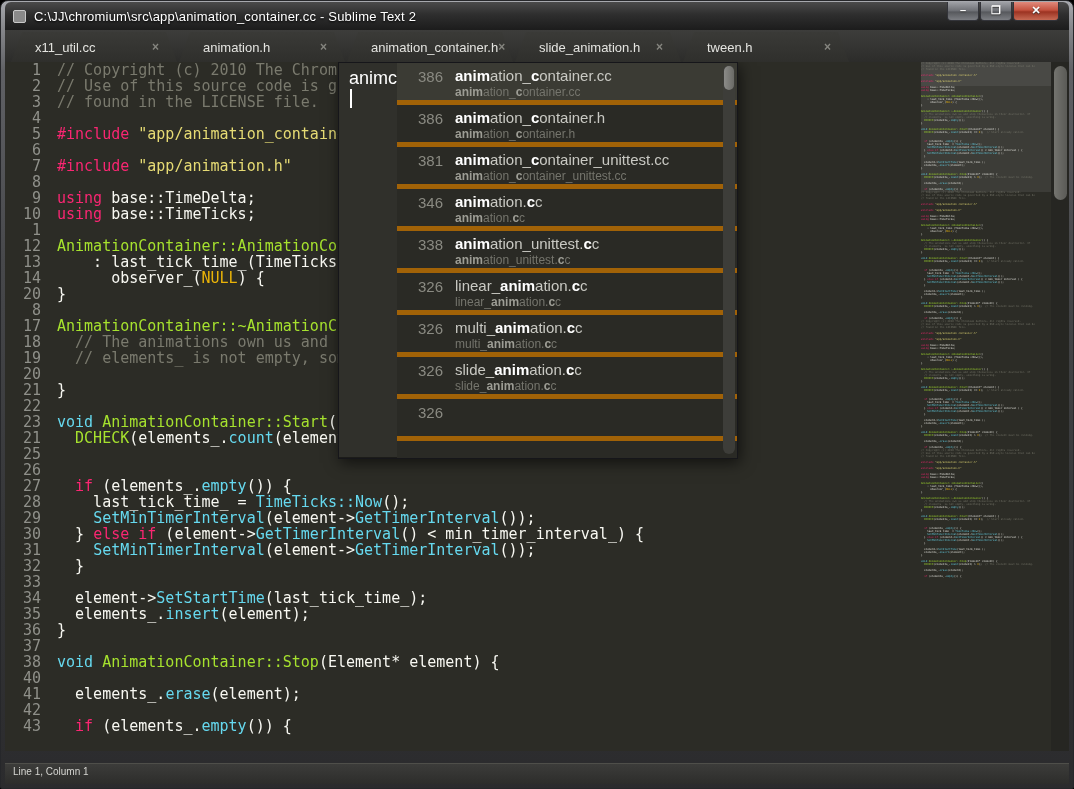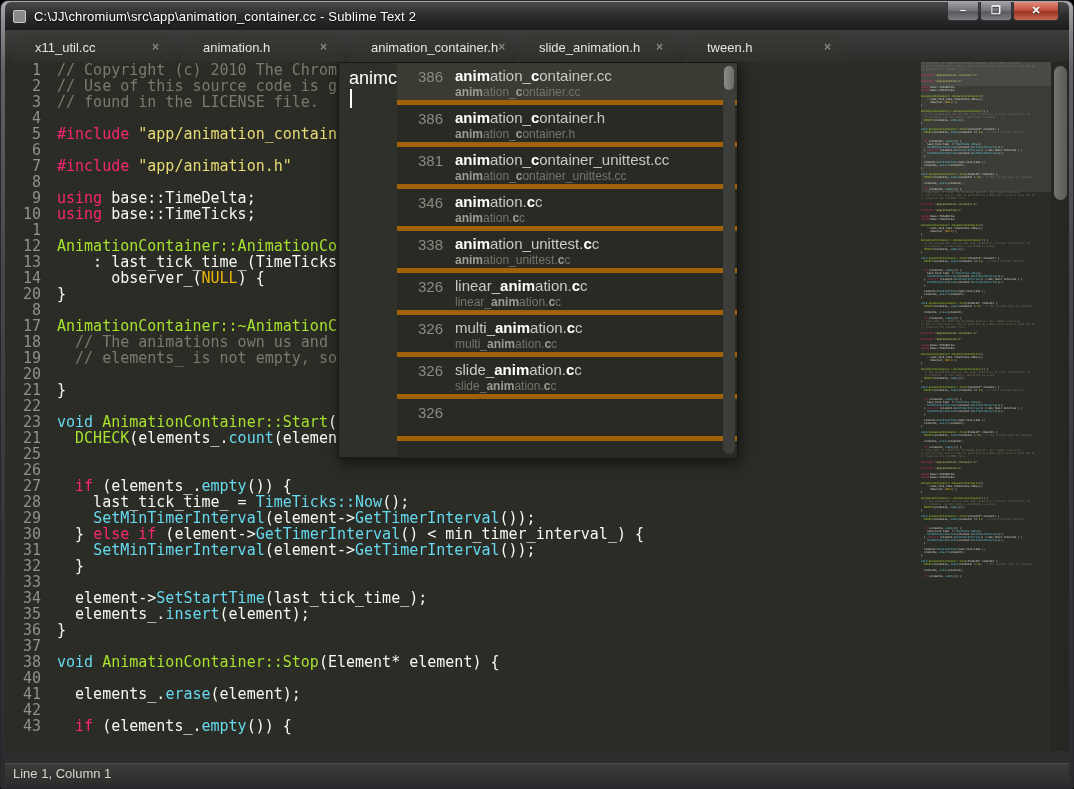--- a/index.html
+++ b/index.html
@@ -91,21 +91,21 @@
   .rname b { color:#ffffff; }
   .rsub { font-size:12px; color:#75756d; line-height:15px; white-space:nowrap; }
   .rsub b { color:#9d9d95; }
   .otrack { position:absolute; top:2px; bottom:4px; right:2px; width:12px; border-radius:6px; background:#3d3d39; }
   .othumb { position:absolute; top:1px; left:1px; width:10px; height:24px; border-radius:5px;
             background:linear-gradient(90deg,#8b8b88,#6b6b67); }
 
   
   .statusbar {
     height:21px; flex:0 0 21px; background:linear-gradient(180deg,#3c3c3a,#2d2d2b);
-    border-top:1px solid #4f4f4a; color:#d4d4d0; font-size:13px; padding:2px 0 0 8px;margin-top:12px;
+    border-top:1px solid #4f4f4a; color:#d4d4d0; font-size:10px; padding:2px 0 0 8px;margin-top:12px;
   }
 </style>
 </head>
 <body>
 
 <div class="win">
   <div class="win-inner">
 
     <div class="titlebar">
       <div class="doc-icon"></div>

